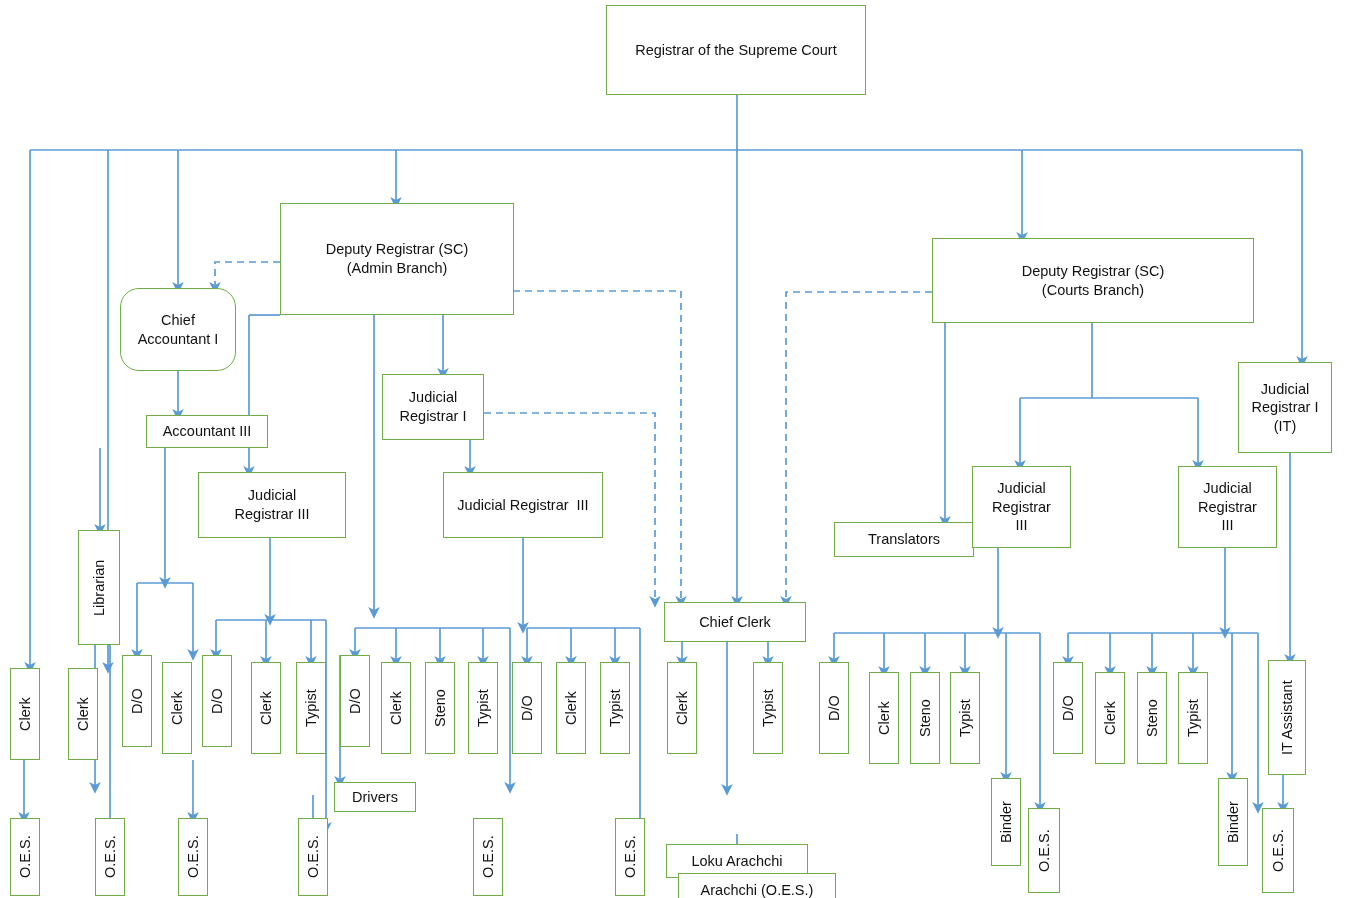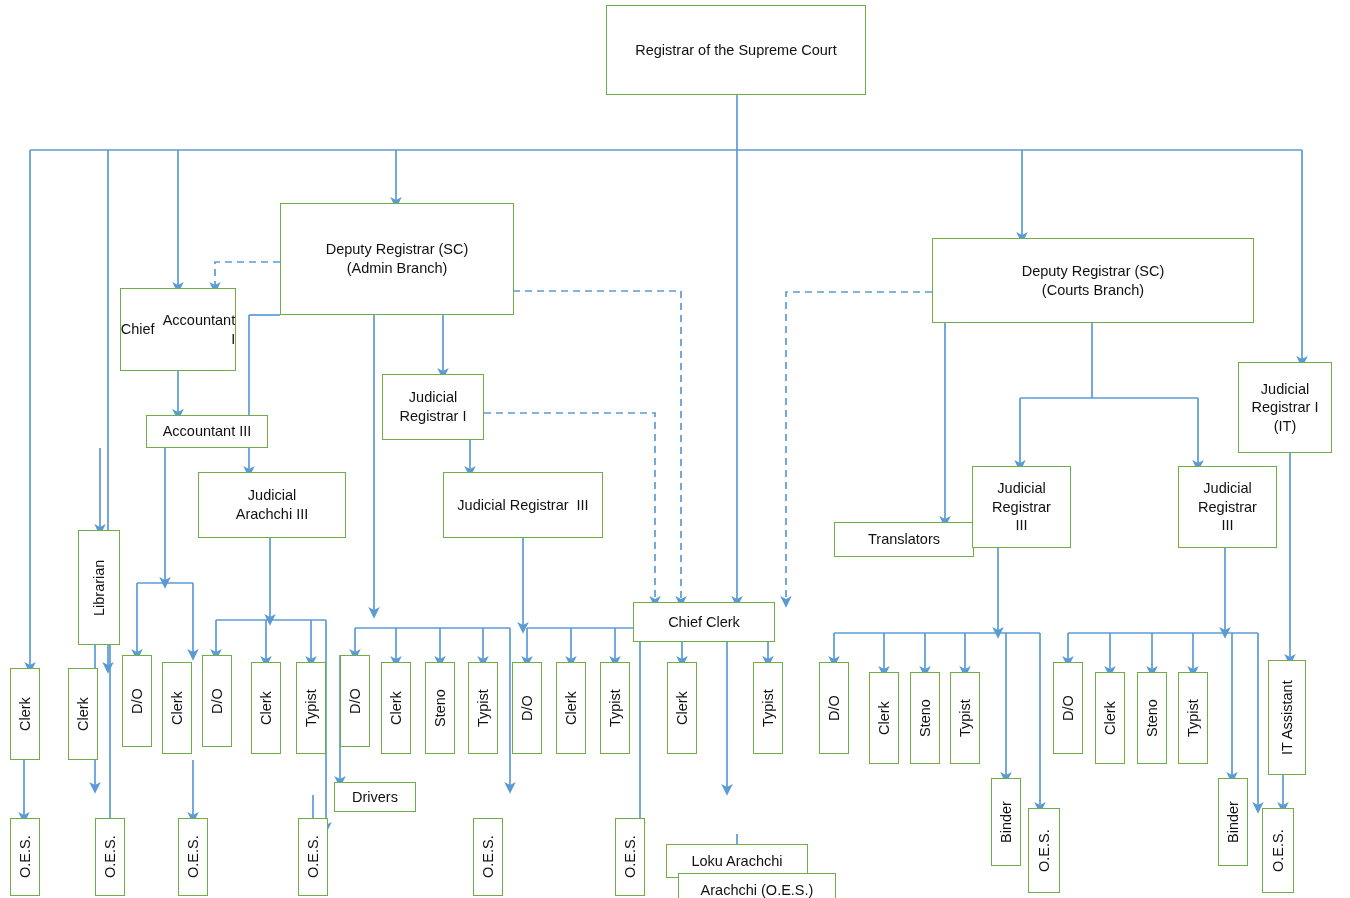--- a/index.html
+++ b/index.html
@@ -144,45 +144,45 @@
     <span class="lbl">Deputy Registrar (SC)</span>
     <span class="lbl">(Courts Branch)</span>
   </div>
 
   <div class="node" style="left:1238px;top:362px;width:94px;height:91px;flex-direction:column;">
     <span class="lbl">Judicial</span>
     <span class="lbl">Registrar I</span>
     <span class="lbl">(IT)</span>
   </div>
 
-  <div class="node" style="left:120px;top:288px;width:116px;height:83px;">
+  <div class="node" style="left:120px;top:288px;width:116px;height:83px;flex-direction:column;border-radius:19px;">
     <span class="lbl">Chief</span>
     <span class="lbl">Accountant I</span>
   </div>
 
   <div class="node" style="left:118px;top:415px;width:122px;height:33px;margin-left:28px;">
     <span class="lbl">Accountant III</span>
   </div>
 
   <div class="node" style="left:198px;top:472px;width:148px;height:66px;flex-direction:column;">
     <span class="lbl">Judicial</span>
-    <span class="lbl">Arachchi III</span>
+    <span class="lbl">Registrar III</span>
   </div>
 
   <div class="node" style="left:382px;top:374px;width:102px;height:66px;flex-direction:column;">
     <span class="lbl">Judicial</span>
     <span class="lbl">Registrar I</span>
   </div>
 
   <div class="node" style="left:443px;top:472px;width:160px;height:66px;flex-direction:row;">
     <span class="lbl">Judicial Registrar</span>
     <span class="lbl">III</span>
   </div>
 
-  <div class="node" style="left:633px;top:602px;width:142px;height:40px;">
+  <div class="node" style="left:664px;top:602px;width:142px;height:40px;">
     <span class="lbl">Chief Clerk</span>
   </div>
   <div class="node" style="left:666px;top:844px;width:142px;height:34px;">
     <span class="lbl">Loku Arachchi</span>
   </div>
   <div class="node" style="left:678px;top:853px;width:158px;height:34px;margin-top:20px;">
     <span class="lbl">Arachchi (O.E.S.)</span>
   </div>
 
   <div class="node" style="left:834px;top:522px;width:140px;height:35px;">

